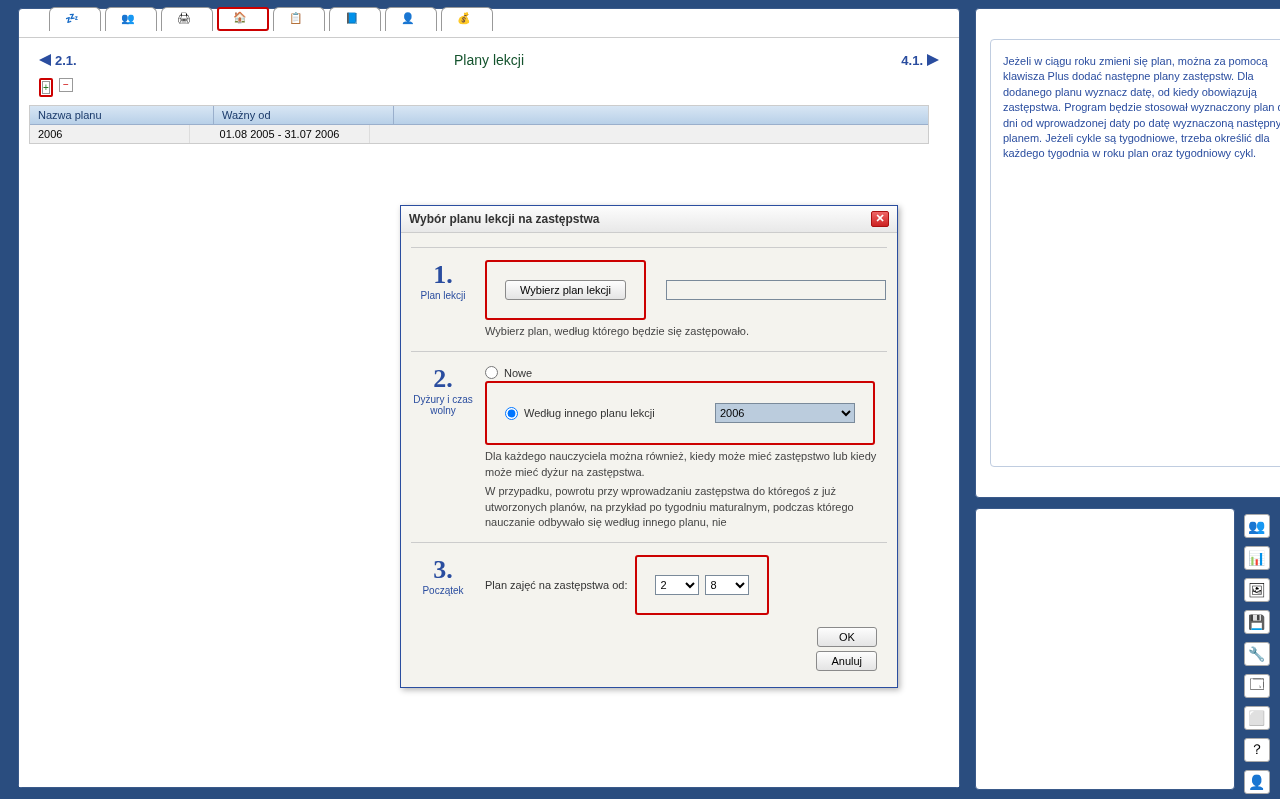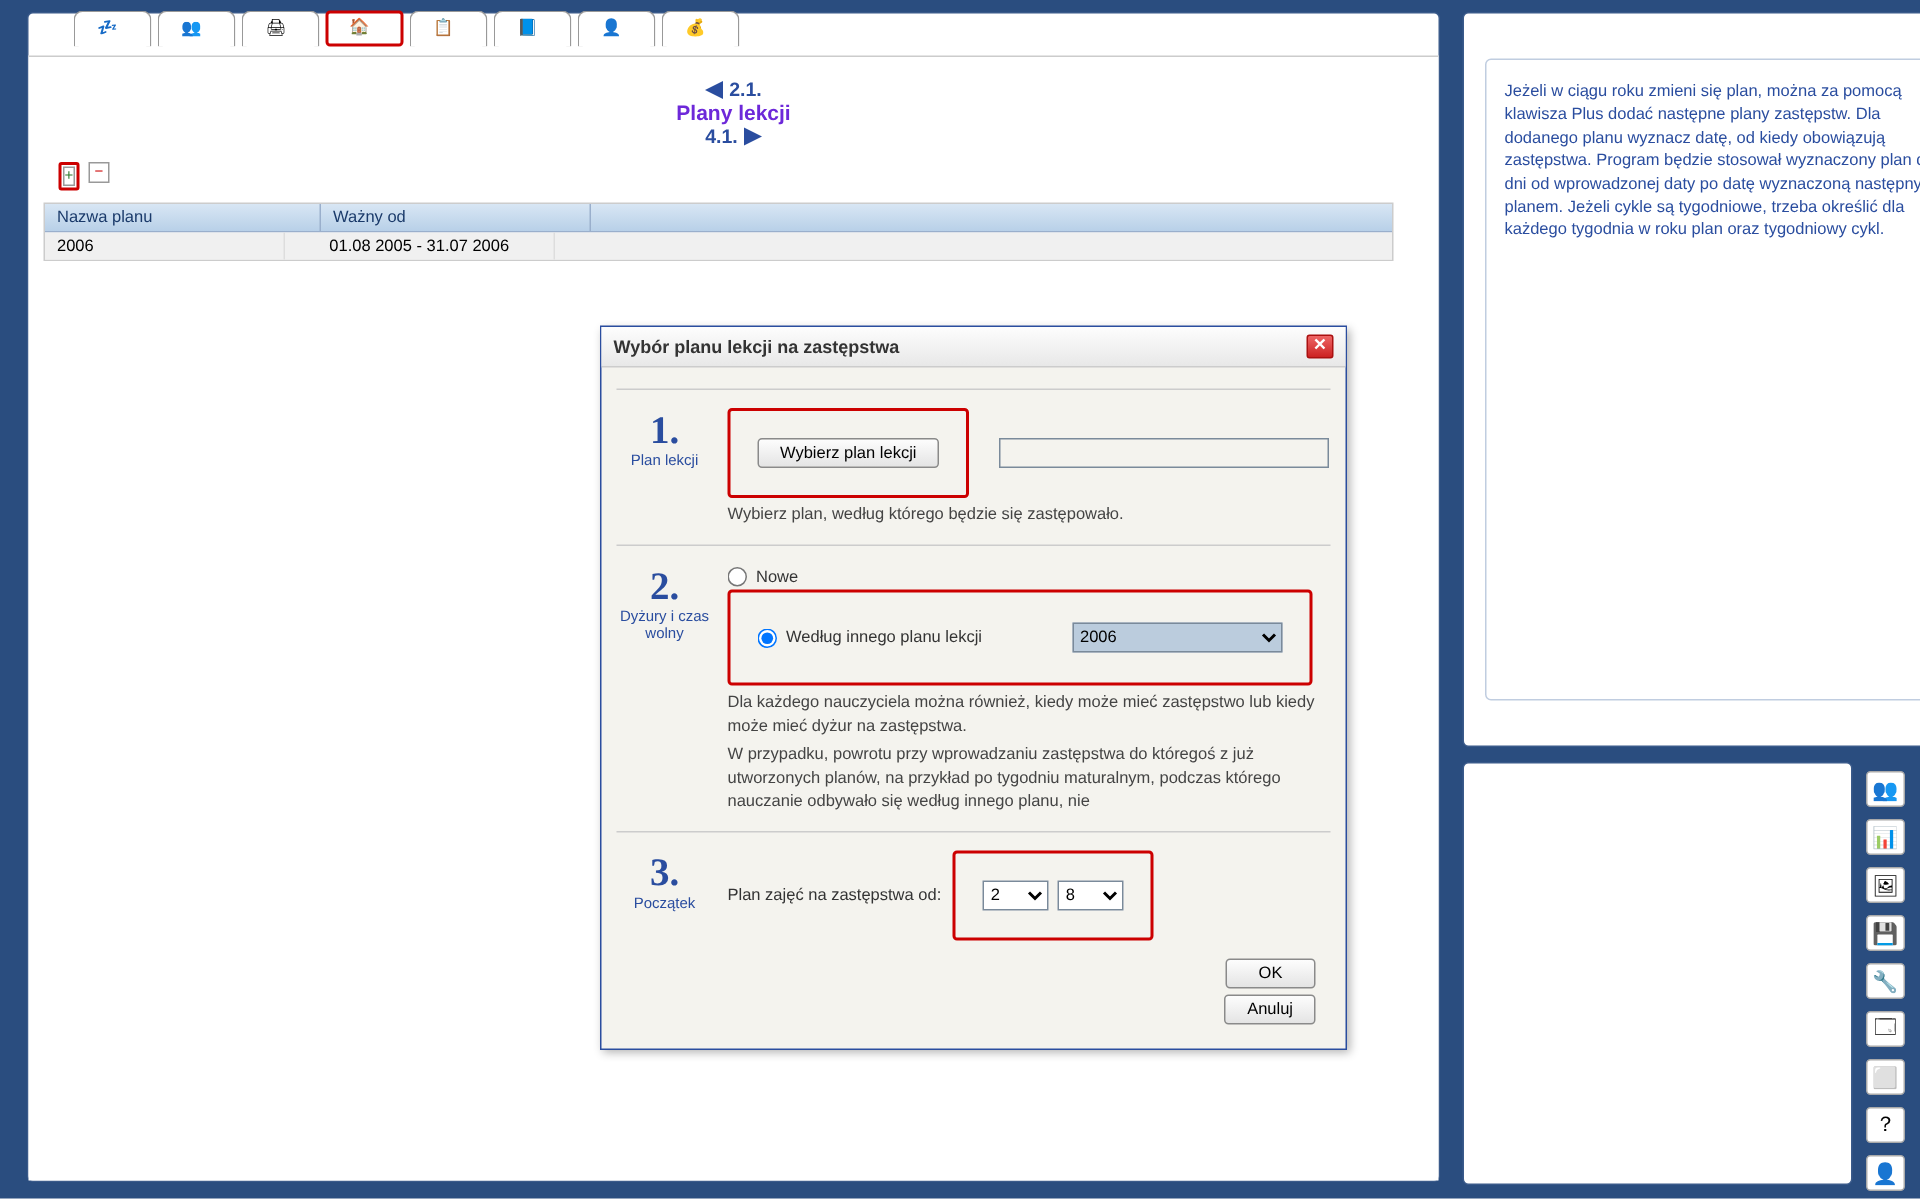--- a/index.html
+++ b/index.html
@@ -55,27 +55,26 @@
     border-top: 1px solid #ccc;
   }
   .nav-row {
     display: flex;
     align-items: center;
     justify-content: space-between;
     padding: 4px 10px;
     color: #2a4d9f;
     font-weight: bold;
     font-size: 13px;
-    flex-direction: column;
   }
   .nav-left, .nav-right { display: flex; align-items: center; gap: 4px; }
   .nav-arrow { width: 0; height: 0; border-top: 6px solid transparent; border-bottom: 6px solid transparent; }
   .nav-arrow-left { border-right: 12px solid #2a4d9f; }
   .nav-arrow-right { border-left: 12px solid #2a4d9f; }
-  .page-title { color: #6d28d9; font-size: 14px; font-weight: bold; }
+  .page-title { color: #14532d; font-size: 14px; font-weight: normal; }
   .small-btns { display: flex; gap: 6px; padding: 2px 10px; margin-top: 4px; }
   .sq-btn { width: 14px; height: 14px; border: 1px solid #999; background: #fff; font-size: 10px; color: #2a7a2a; line-height: 12px; text-align: center; }
   .sq-btn.minus { color: #cc0000; }
   .sq-highlight { border: 2px solid #cc0000; border-radius: 2px; padding: 1px; }
   .table { margin-top: 6px; border: 1px solid #ccc; width: 900px; }
   .table-hdr { display: flex; background: linear-gradient(#d8e6f4, #b8d0e8); border-bottom: 1px solid #9aafcc; }
   .th { padding: 3px 8px; color: #1a3a6a; font-size: 11px; border-right: 1px solid #9aafcc; }
   .th1 { width: 184px; }
   .th2 { width: 180px; text-align: left; }
   .table-row { display: flex; background: #f0f0f0; }
@@ -84,21 +83,20 @@
   .td2 { width: 180px; text-align: center; }
 
   .dialog {
     position: absolute;
     left: 400px;
     top: 205px;
     width: 498px;
     background: #f4f3ee;
     border: 1px solid #2a4d9f;
     box-shadow: 2px 2px 6px rgba(0,0,0,0.3);
-    margin-top: 12px;
   }
   .dlg-title {
     background: linear-gradient(#fdfdfd, #e8e8e8);
     border-bottom: 1px solid #ccc;
     padding: 5px 8px;
     display: flex;
     justify-content: space-between;
     align-items: center;
     font-weight: bold;
     color: #333;

